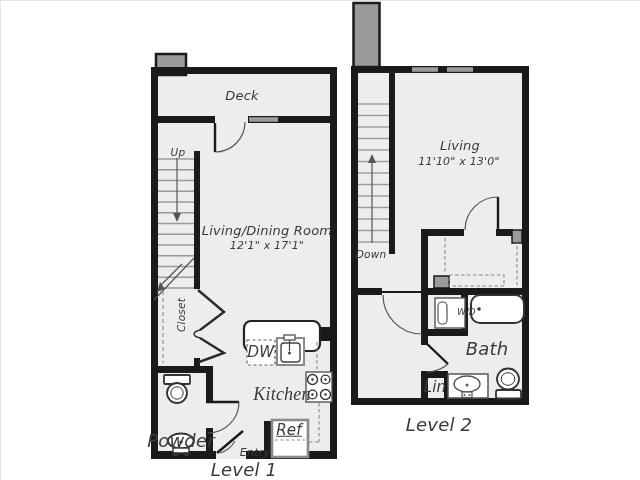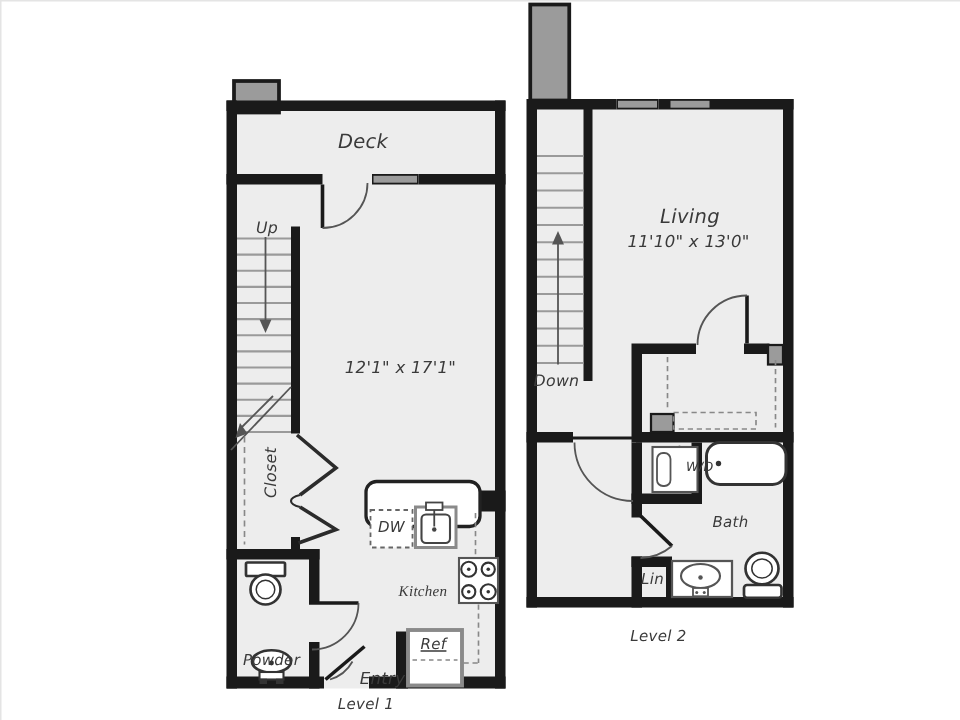--- a/index.html
+++ b/index.html
@@ -8,22 +8,22 @@
     border-top:1px solid #e4e4e4;border-left:1px solid #e4e4e4;
     font-family:"DejaVu Sans","Liberation Sans",sans-serif;
   }
   #plan-svg{position:absolute;left:0;top:0;}
   .lbl{
     position:absolute;color:#3a3a3a;font-style:italic;white-space:nowrap;
     transform:translate(-50%,-50%);text-align:center;letter-spacing:.2px;line-height:1.1;
   }
   .lbl.rot{transform:translate(-50%,-50%) rotate(-90deg);}
   .lbl.wrap{white-space:normal;width:64px;}
-  .s13{font-size:13px;} .s12{font-size:10px;} .s11{font-size:11px;}
-  .s10{font-size:10.5px;} .s9{font-size:10px;} .s8{font-size:8.5px;}
+  .s13{font-size:13px;} .s12{font-size:18px;} .s11{font-size:11px;}
+  .s10{font-size:10.5px;} .s9{font-size:15px;} .s8{font-size:8.5px;}
 </style>
 </head>
 <body>
 
 <div id="stage">
 
 <svg id="plan-svg" width="640" height="480" viewBox="0 0 640 480">
 
   <g>
     <rect x="150" y="66" width="186" height="392" fill="#ededed"></rect>
@@ -242,20 +242,21 @@
     <g>
       <ellipse cx="507" cy="378" rx="11" ry="10.5" fill="#fff" stroke="#333" stroke-width="1.8"></ellipse>
       <ellipse cx="507" cy="378" rx="6.8" ry="6.3" fill="none" stroke="#333" stroke-width="1"></ellipse>
       <rect x="495" y="389" width="25" height="8.5" rx="2" fill="#fff" stroke="#333" stroke-width="1.8"></rect>
     </g>
   </g>
 </svg>
 
   <div class="lbl s13" style="left:241px;top:95px;">Deck</div>
   <div class="lbl s10" style="left:177px;top:152px;">Up</div>
+  <div class="lbl s13" style="left:266px;top:230px;">Living/Dining Room</div>
   <div class="lbl s11" style="left:266px;top:245px;">12'1" x 17'1"</div>
   <div class="lbl s10 rot" style="left:181px;top:314px;">Closet</div>
   <div class="lbl s12" style="left:180px;top:440px;">Powder</div>
   <div class="lbl s12" style="left:281px;top:394px;font-family:Liberation Serif, serif;">Kitchen</div>
   <div class="lbl s9" style="left:260px;top:351px;">DW</div>
   <div class="lbl s9" style="left:288px;top:429px;text-decoration:underline;">Ref</div>
   <div class="lbl s11" style="left:233px;top:452px;padding-left:42px;">Entry</div>
   <div class="lbl s12" style="left:243px;top:469px;">Level 1</div>
 
   <div class="lbl s13" style="left:459px;top:145px;">Living</div>

